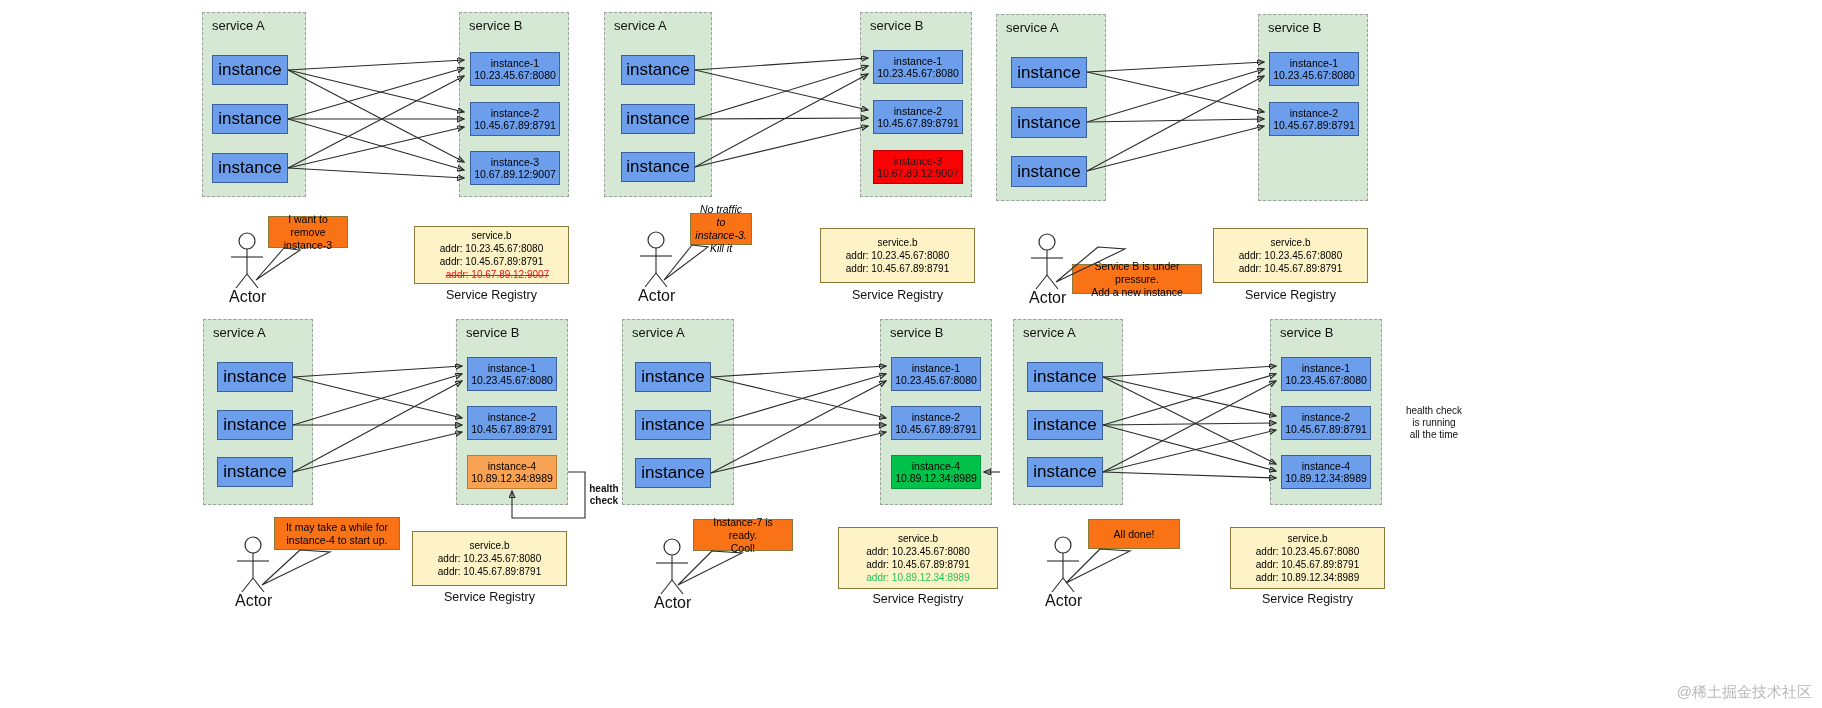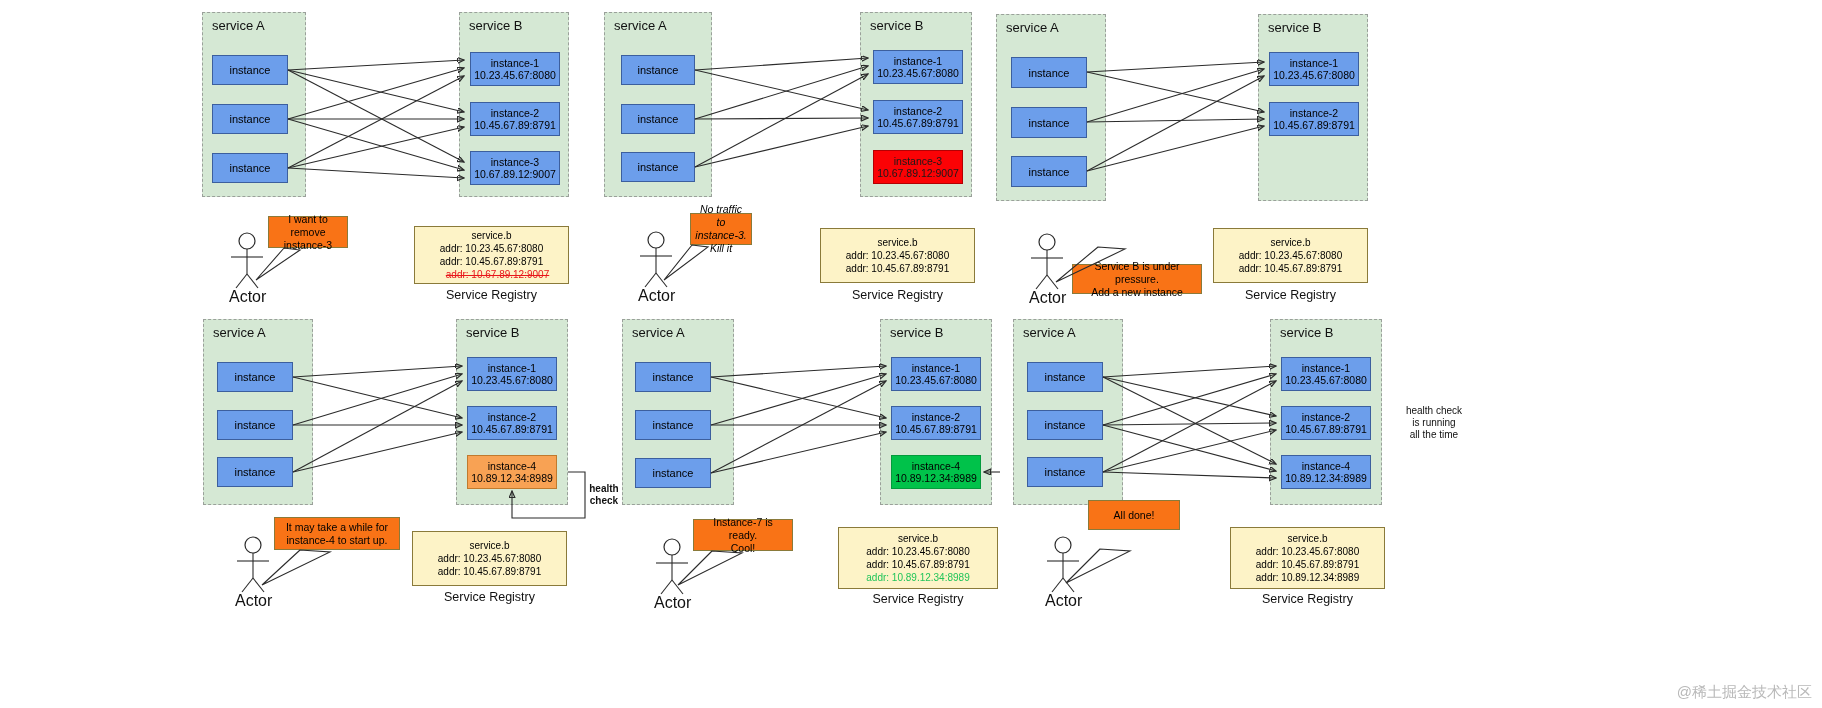--- a/index.html
+++ b/index.html
@@ -4,21 +4,21 @@
 <style>
   html,body{margin:0;padding:0;background:#ffffff;}
   body{width:1822px;height:708px;position:relative;overflow:hidden;
        font-family:"Liberation Sans","DejaVu Sans",sans-serif;color:#000;}
   .panel{position:absolute;}
   .svc{position:absolute;background:#d5e8d4;border:1px dashed #9aa09a;box-sizing:border-box;}
   .svc-title{position:absolute;left:9px;top:5px;font-size:13px;color:#111;white-space:nowrap;}
   .inst{position:absolute;box-sizing:border-box;background:#6c9eeb;border:1px solid #3c5f9e;
         display:flex;flex-direction:column;align-items:center;justify-content:center;
         font-size:10.5px;line-height:12px;color:#000;text-align:center;}
-  .inst.plain{justify-content:center;font-size:11px;}
+  .inst.plain{justify-content:center;font-size:17px;}
   .inst.red{background:#fb0205;border-color:#b30003;color:#1a1a1a;}
   .inst.orange{background:#f6a köz;}
   .inst.orange{background:#f8a254;border-color:#c07a2e;}
   .inst.green{background:#00c24a;border-color:#039b3c;}
   .note{position:absolute;box-sizing:border-box;background:#fdf3c7;border:1px solid #8a7a3a;
         font-size:10px;line-height:13px;text-align:center;color:#000;
         display:flex;flex-direction:column;align-items:center;justify-content:center;}
   .note .r{color:#e8161b;text-decoration:line-through;margin-left:12px;}
   .note .g{color:#21c45a;}
   .note-cap{position:absolute;font-size:12.5px;text-align:center;color:#111;white-space:nowrap;}
@@ -363,21 +363,21 @@
         <line x1="1103" y1="425" x2="1276" y2="471"></line>
       <line x1="1103" y1="472" x2="1276" y2="381"></line>
         <line x1="1103" y1="472" x2="1276" y2="430"></line>
         <line x1="1103" y1="472" x2="1276" y2="478"></line>
     </g>
   </svg>
   <div class="hc" style="left:1382px;top:405px;width:104px;white-space:pre-line;">health check
 is running
 all the time</div>
 
-  <div class="bubble" style="left:1088px;top:500px;width:92px;height:30px;white-space:pre-line;">All done!</div>
+  <div class="bubble" style="left:1088px;top:519px;width:92px;height:30px;white-space:pre-line;">All done!</div>
   <svg class="lines" width="1822" height="708">
     <path d="M1100,549 L1066,583 L1130,551 z" fill="#fdf3c7" stroke="#8a7a3a" stroke-width="1"></path>
   </svg>
   <svg class="lines" width="1822" height="708">
     <circle cx="1063" cy="545" r="8" fill="none" stroke="#2b2b2b" stroke-width="1.2"></circle>
     <line x1="1063" y1="553" x2="1063" y2="578" stroke="#2b2b2b" stroke-width="1.2"></line>
     <line x1="1047" y1="561" x2="1079" y2="561" stroke="#2b2b2b" stroke-width="1.2"></line>
     <line x1="1063" y1="578" x2="1052" y2="592" stroke="#2b2b2b" stroke-width="1.2"></line>
     <line x1="1063" y1="578" x2="1074" y2="592" stroke="#2b2b2b" stroke-width="1.2"></line>
   </svg>

